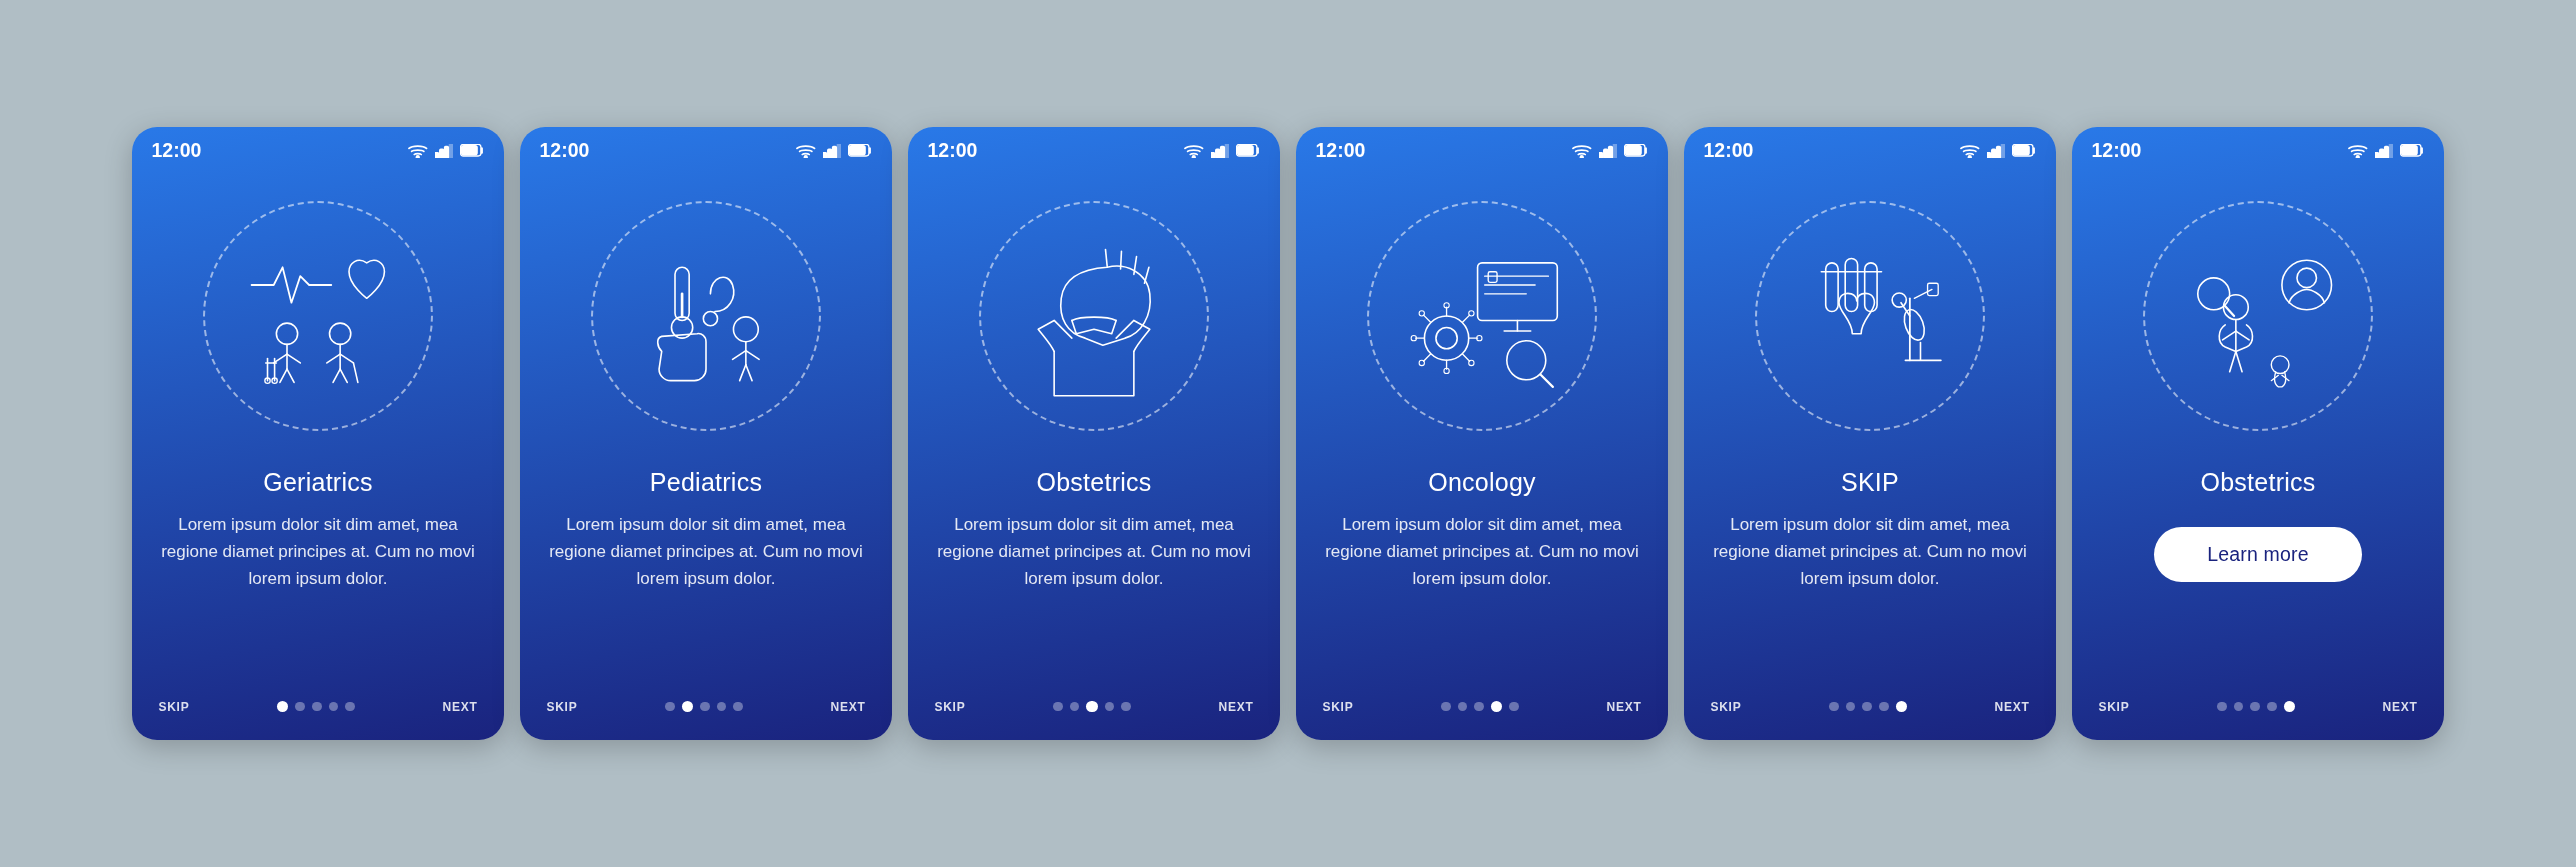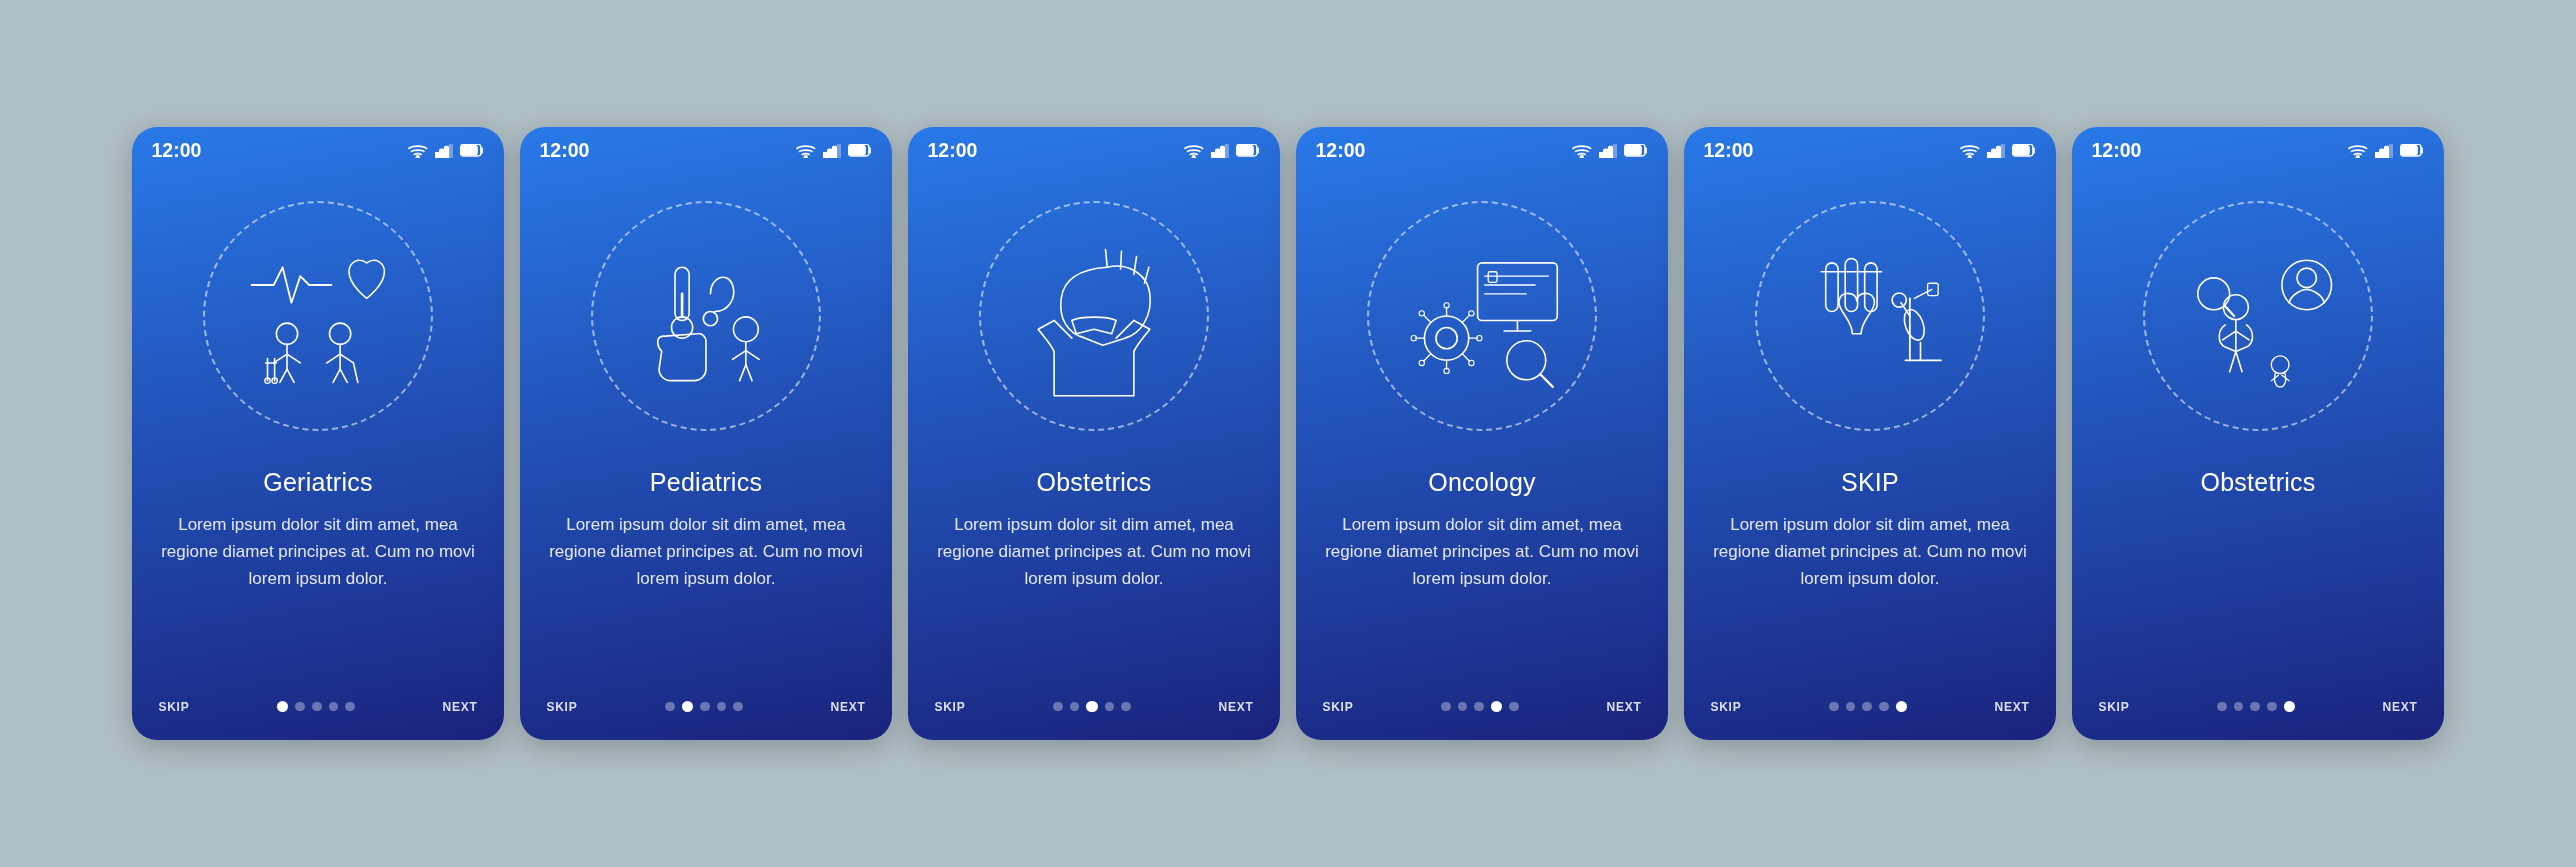--- a/index.html
+++ b/index.html
@@ -530,20 +530,21 @@
           <path d="M125,168 C123,175 123,182 128,185 L132,185 C137,182 137,175 135,168" stroke="white" stroke-width="1.5" fill="none"></path>
           <line x1="128" y1="172" x2="120" y2="178" stroke="white" stroke-width="1.5"></line>
           <line x1="132" y1="172" x2="140" y2="178" stroke="white" stroke-width="1.5"></line>
 
           <circle cx="55" cy="80" r="18" stroke="white" stroke-width="1.8" fill="none"></circle>
           <line x1="67" y1="93" x2="78" y2="105" stroke="white" stroke-width="2.5" stroke-linecap="round"></line>
         </svg>
       </div>
     </div>
     <div class="card-title">Obstetrics</div>
+    <button class="learn-more-btn">Learn more</button>
     <div class="card-footer">
       <span class="footer-skip">SKIP</span>
       <div class="dots">
         <div class="dot"></div>
         <div class="dot"></div>
         <div class="dot"></div>
         <div class="dot"></div>
         <div class="dot active"></div>
       </div>
       <span class="footer-next">NEXT</span>

